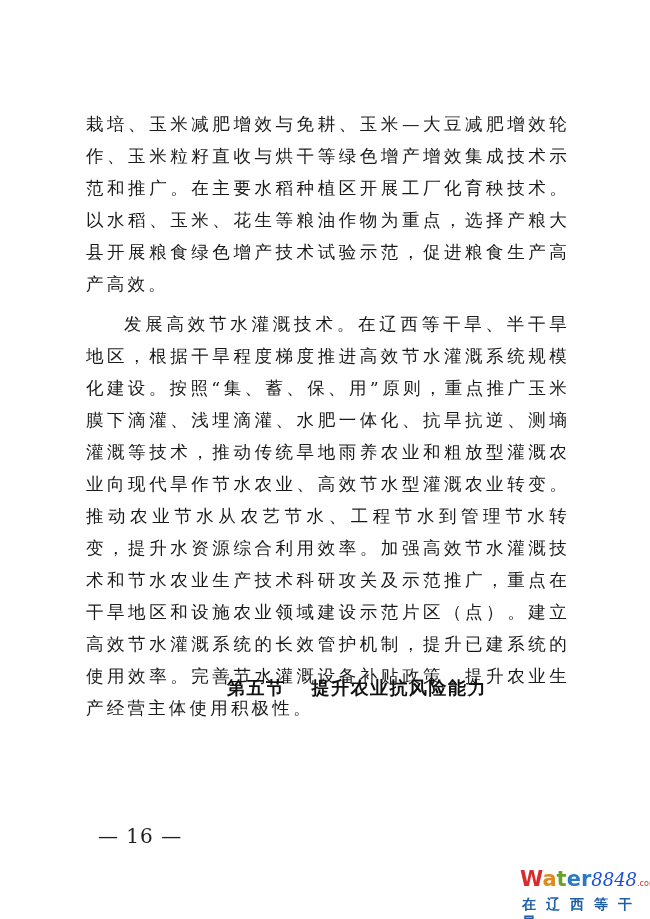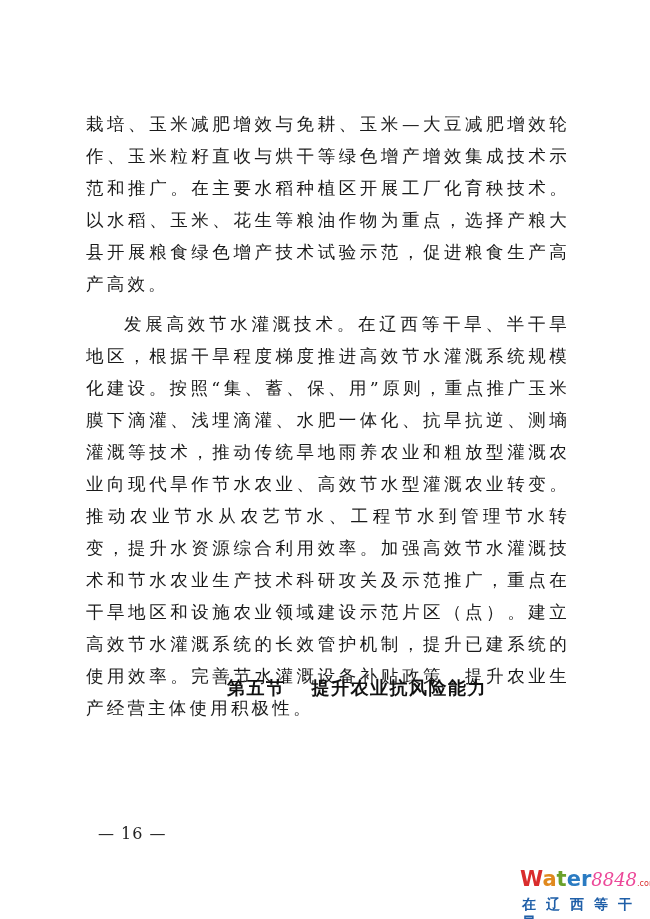--- a/index.html
+++ b/index.html
@@ -17,30 +17,30 @@
   .para2 { top: 260px; text-indent: 38px; margin-top: 48px; }
   .heading {
     position: absolute; top: 676px; left: 0; width: 650px; text-align: center;
     font-family: "DejaVu Sans", "Liberation Sans", sans-serif; font-weight: bold;
     font-size: 18px; letter-spacing: 1.5px; color: #111; padding-left: 32px;
   }
   .heading .gap { display: inline-block; width: 26px; }
   .para3 { top: 720px; text-indent: 38px; }
   .page-number {
     position: absolute; top: 824px; left: 98px;
-    font-size: 16px; letter-spacing: 1px; color: #222;
+    font-size: 20px; letter-spacing: 1px; color: #222;
   }
   .logo { position: absolute; left: 520px; top: 868px; width: 125px; height: 46px; }
   .logo-top { font-size: 21px; line-height: 22px; white-space: nowrap; }
   .logo-top .w { color: #d92d2d; font-family: "DejaVu Sans", sans-serif; font-weight: bold; }
   .logo-top .a { color: #e0891e; font-family: "DejaVu Sans", sans-serif; font-weight: bold; }
   .logo-top .t { color: #6aa12a; font-family: "DejaVu Sans", sans-serif; font-weight: bold; }
   .logo-top .e { color: #2a7bc2; font-family: "DejaVu Sans", sans-serif; font-weight: bold; }
   .logo-top .r { color: #2a7bc2; font-family: "DejaVu Sans", sans-serif; font-weight: bold; }
-  .logo-top .num { color: #ec4899; font-family: "DejaVu Serif", serif; font-style: italic; font-size: 18px; }
+  .logo-top .num { color: #1d4ed8; font-family: "DejaVu Serif", serif; font-style: italic; font-size: 18px; }
   .logo-top .com { color: #d92d2d; font-family: "DejaVu Sans", sans-serif; font-size: 8px; }
   .logo-bottom {
     color: #1f5fa8; font-family: "DejaVu Sans", sans-serif; font-weight: bold;
     font-size: 14px; letter-spacing: 10px; line-height: 18px; padding-left: 2px;
   }
 </style>
 </head>
 <body>
 
 <div class="page">

